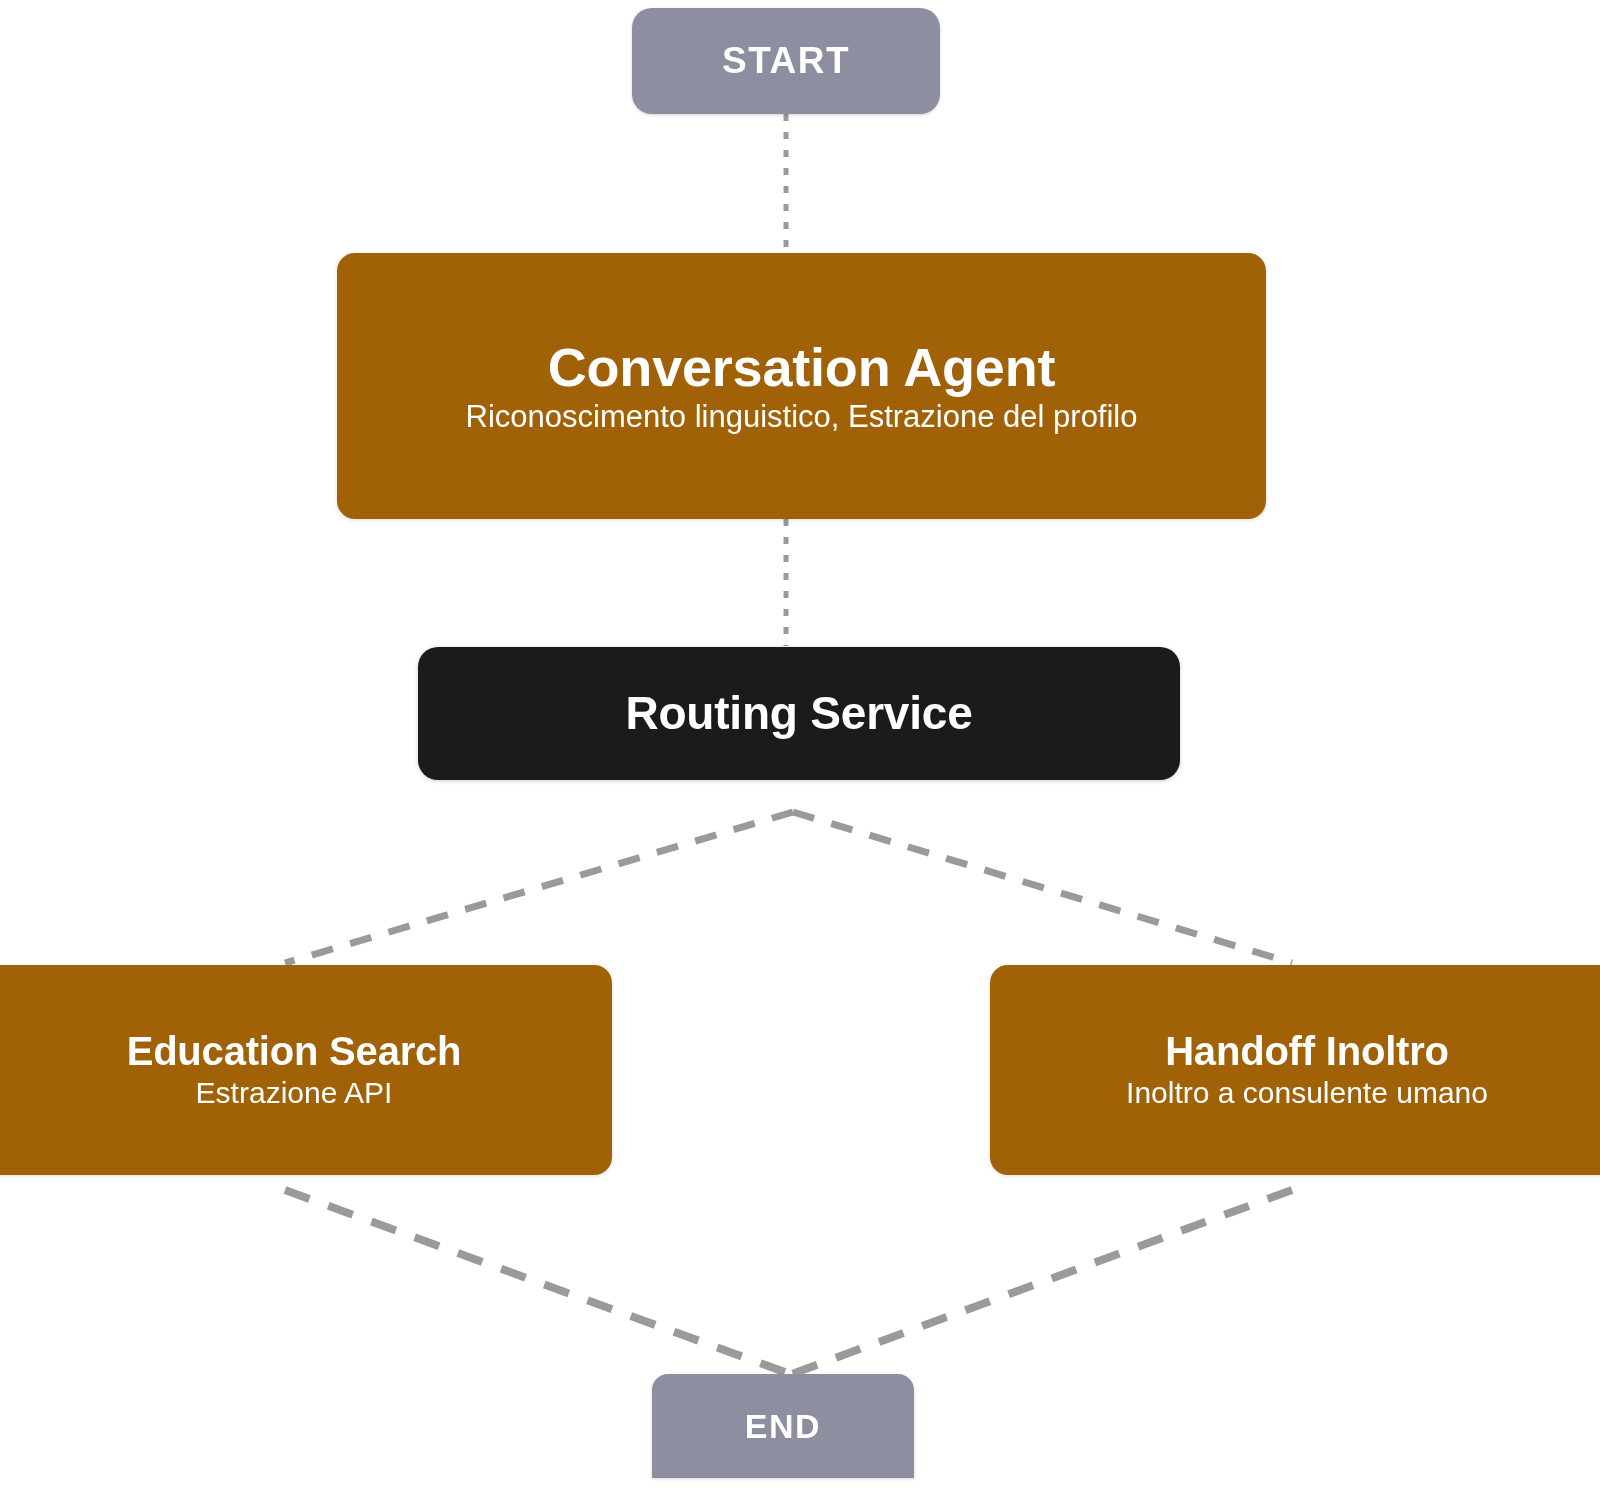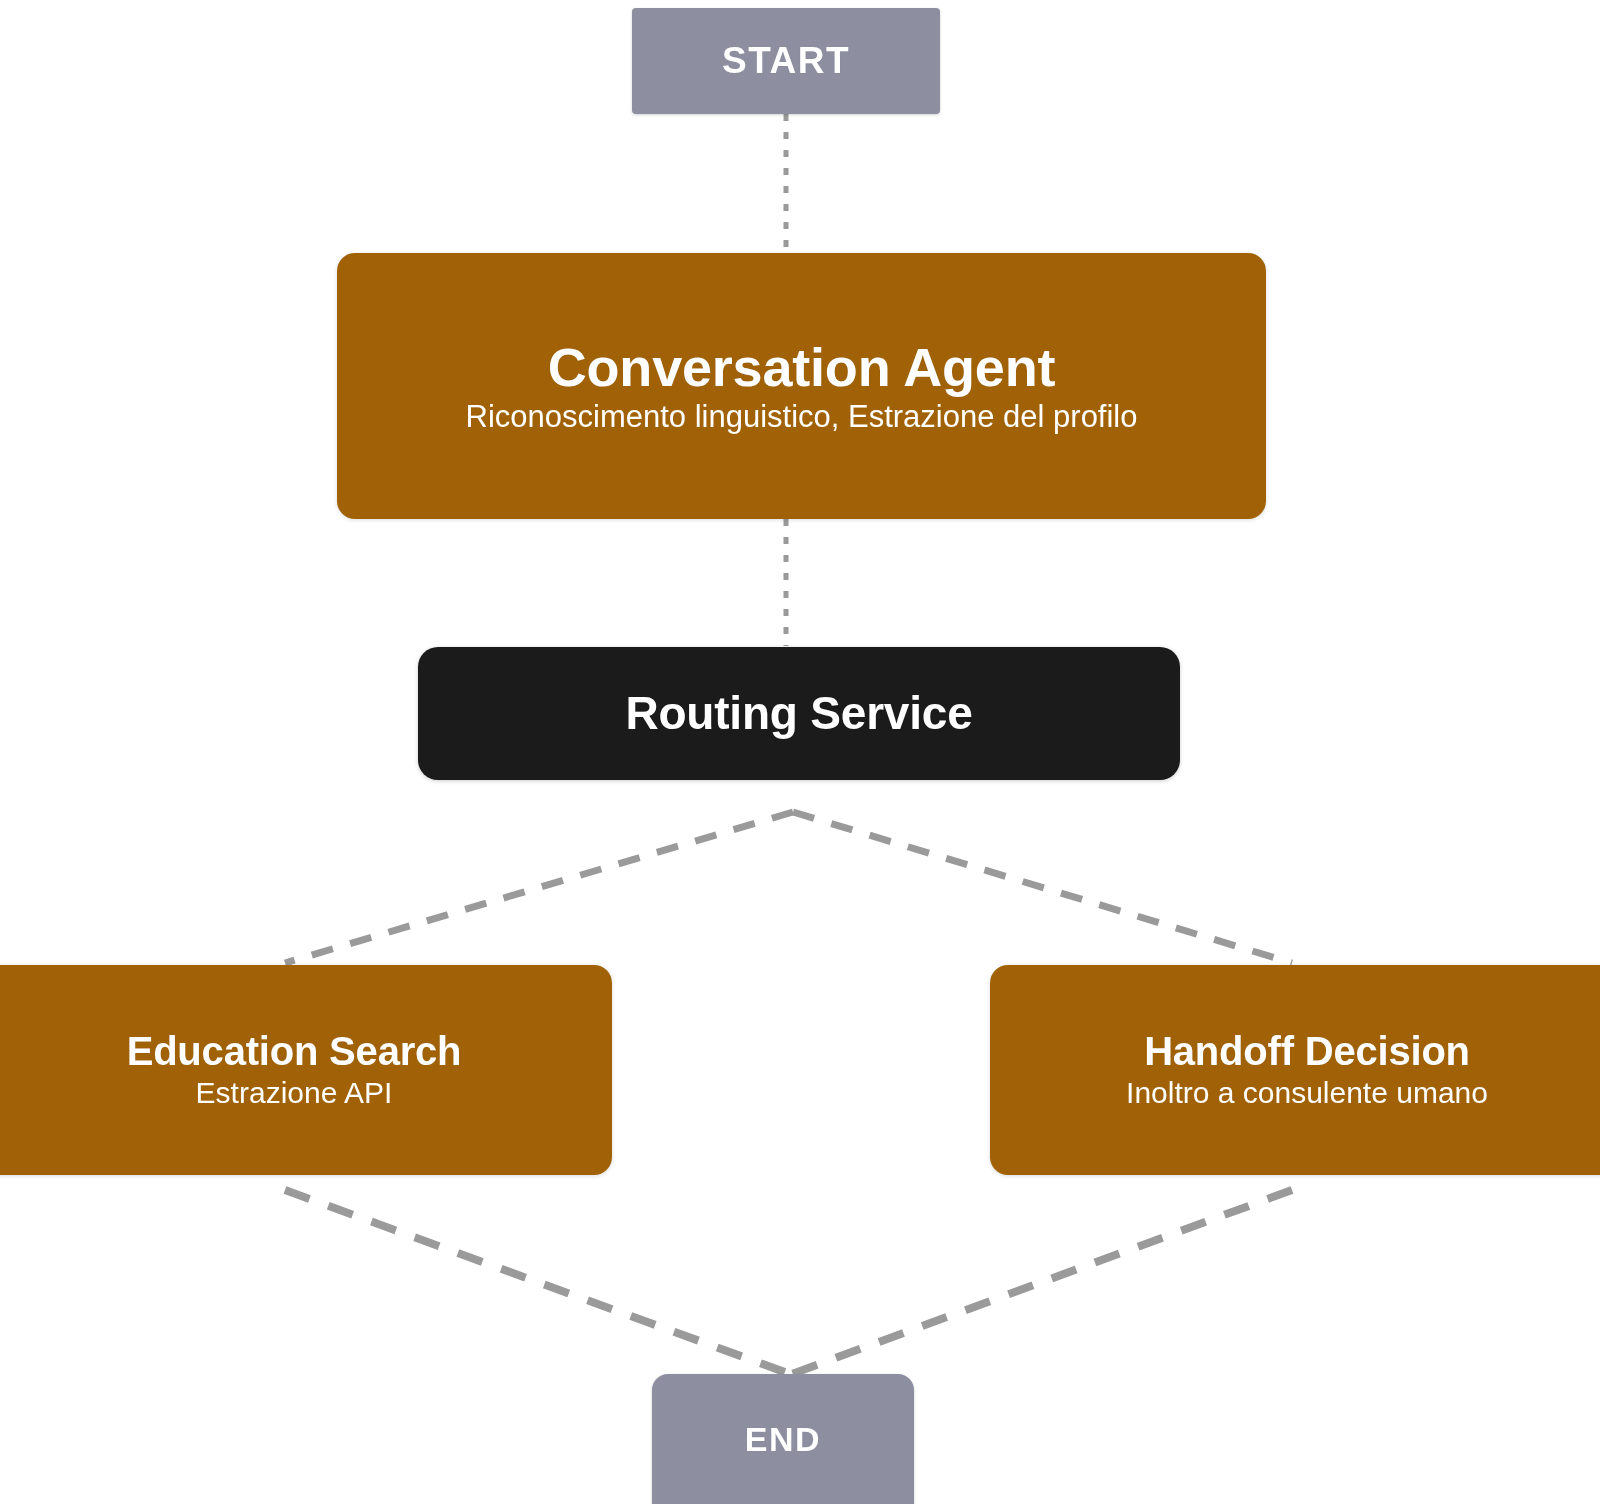--- a/index.html
+++ b/index.html
@@ -46,21 +46,21 @@
   }
   .node .subtitle {
     font-weight: normal;
     line-height: 1.15;
     margin-top: 2px;
   }
 
   
   .terminal {
     background: #8d8fa0;
-    border-radius: 4px;
+    border-radius: 20px;
     box-shadow: 0 1px 3px rgba(0,0,0,0.18);
   }
   .terminal .title {
     font-size: 37px;
     letter-spacing: 1.5px;
   }
 
   
   .process {
     background: #a16207;
@@ -71,21 +71,21 @@
   .service {
     background: #1b1b1b;
     box-shadow: 0 1px 4px rgba(0,0,0,0.20);
   }
 
   
   #node-start {
     left: 632px; top: 8px; width: 308px; height: 106px;
   }
   #node-end {
-    left: 652px; top: 1374px; width: 262px; height: 130px;
+    left: 652px; top: 1374px; width: 262px; height: 104px;
     border-radius: 16px 16px 0 0;
   }
   #node-end .title { font-size: 34px; }
 
   #node-conversation-agent {
     left: 337px; top: 253px; width: 929px; height: 266px;
   }
   #node-conversation-agent .title { font-size: 54px; }
   #node-conversation-agent .subtitle { font-size: 31px; }
 
@@ -141,21 +141,21 @@
   <div class="node service" id="node-routing-service">
     <div class="title">Routing Service</div>
   </div>
 
   <div class="node process" id="node-education-search">
     <div class="title">Education Search</div>
     <div class="subtitle">Estrazione API</div>
   </div>
 
   <div class="node process" id="node-handoff-decision">
-    <div class="title">Handoff Decision</div>
+    <div class="title">Handoff Inoltro</div>
     <div class="subtitle">Inoltro a consulente umano</div>
   </div>
 
   <div class="node terminal" id="node-end">
     <div class="title">END</div>
   </div>
 
 </div>
 
 </body></html>

